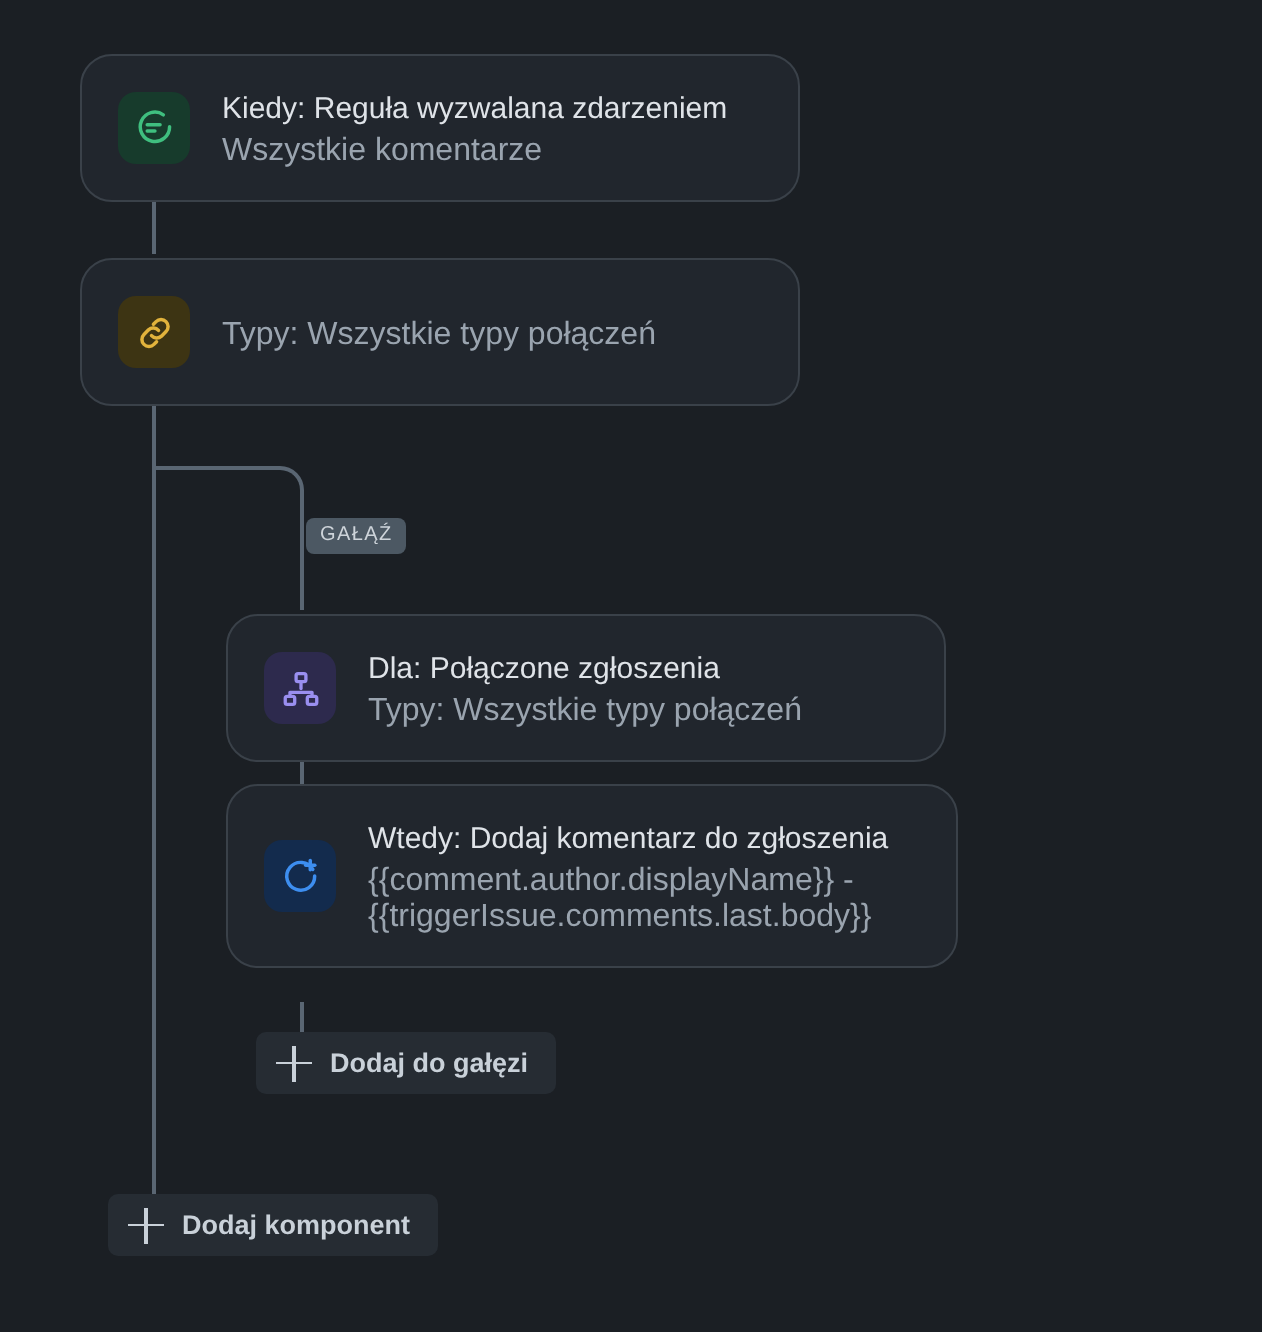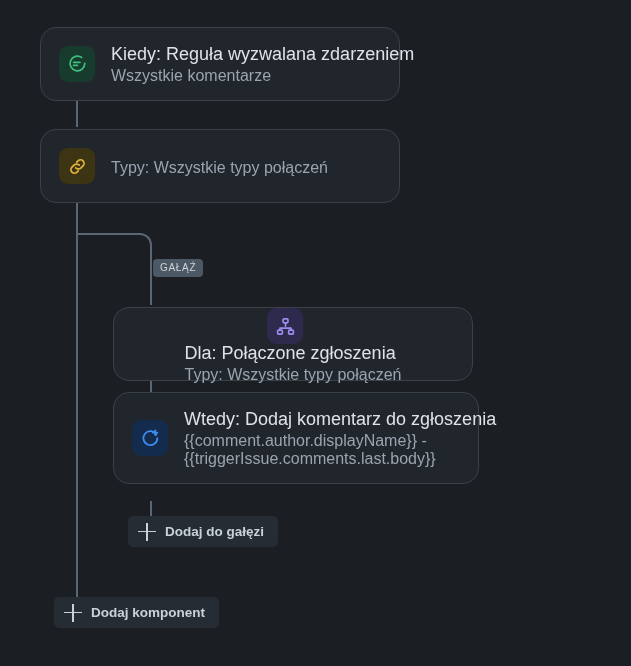--- a/index.html
+++ b/index.html
@@ -55,21 +55,21 @@
     margin-right: 16px;
   }
   .card-text {
     display: flex;
     flex-direction: column;
     justify-content: center;
     min-width: 0;
   }
   .card-title {
     color: #dfe3e8;
-    font-size: 18px;
+    font-size: 15px;
     line-height: 19px;
     white-space: nowrap;
   }
   .card-sub {
     color: #9aa4af;
     font-size: 16px;
     line-height: 17px;
     margin-top: 3px;
     white-space: nowrap;
   }
@@ -168,21 +168,21 @@
       <svg width="21" height="21" viewBox="0 0 24 24" fill="none" stroke="#e2b33c" stroke-width="2" stroke-linecap="round" stroke-linejoin="round">
         <path d="M10 13.5a4 4 0 0 0 5.7.3l2.6-2.6a4 4 0 0 0-5.7-5.7l-1.5 1.5"></path>
         <path d="M14 10.5a4 4 0 0 0-5.7-.3l-2.6 2.6a4 4 0 0 0 5.7 5.7l1.5-1.5"></path>
       </svg>
     </div>
     <div class="card-text">
       <div class="card-sub">Typy: Wszystkie typy połączeń</div>
     </div>
   </div>
 
-  <div class="card" style="left:113px; top:307px; width:360px; height:74px;flex-direction:column;">
+  <div class="card" style="left:113px; top:307px; width:360px; height:74px;">
     <div class="card-icon ic-purple">
       <svg width="21" height="21" viewBox="0 0 24 24" fill="none" stroke="#9a8ff0" stroke-width="1.9" stroke-linecap="round" stroke-linejoin="round">
         <rect x="9.2" y="3.2" width="5.6" height="4.6" rx="1.1"></rect>
         <rect x="3" y="16.2" width="5.4" height="4.6" rx="1.1"></rect>
         <rect x="15.6" y="16.2" width="5.4" height="4.6" rx="1.1"></rect>
         <path d="M12 7.8v3.9"></path>
         <path d="M5.7 16.2v-2.3h12.6v2.3"></path>
       </svg>
     </div>
     <div class="card-text">

